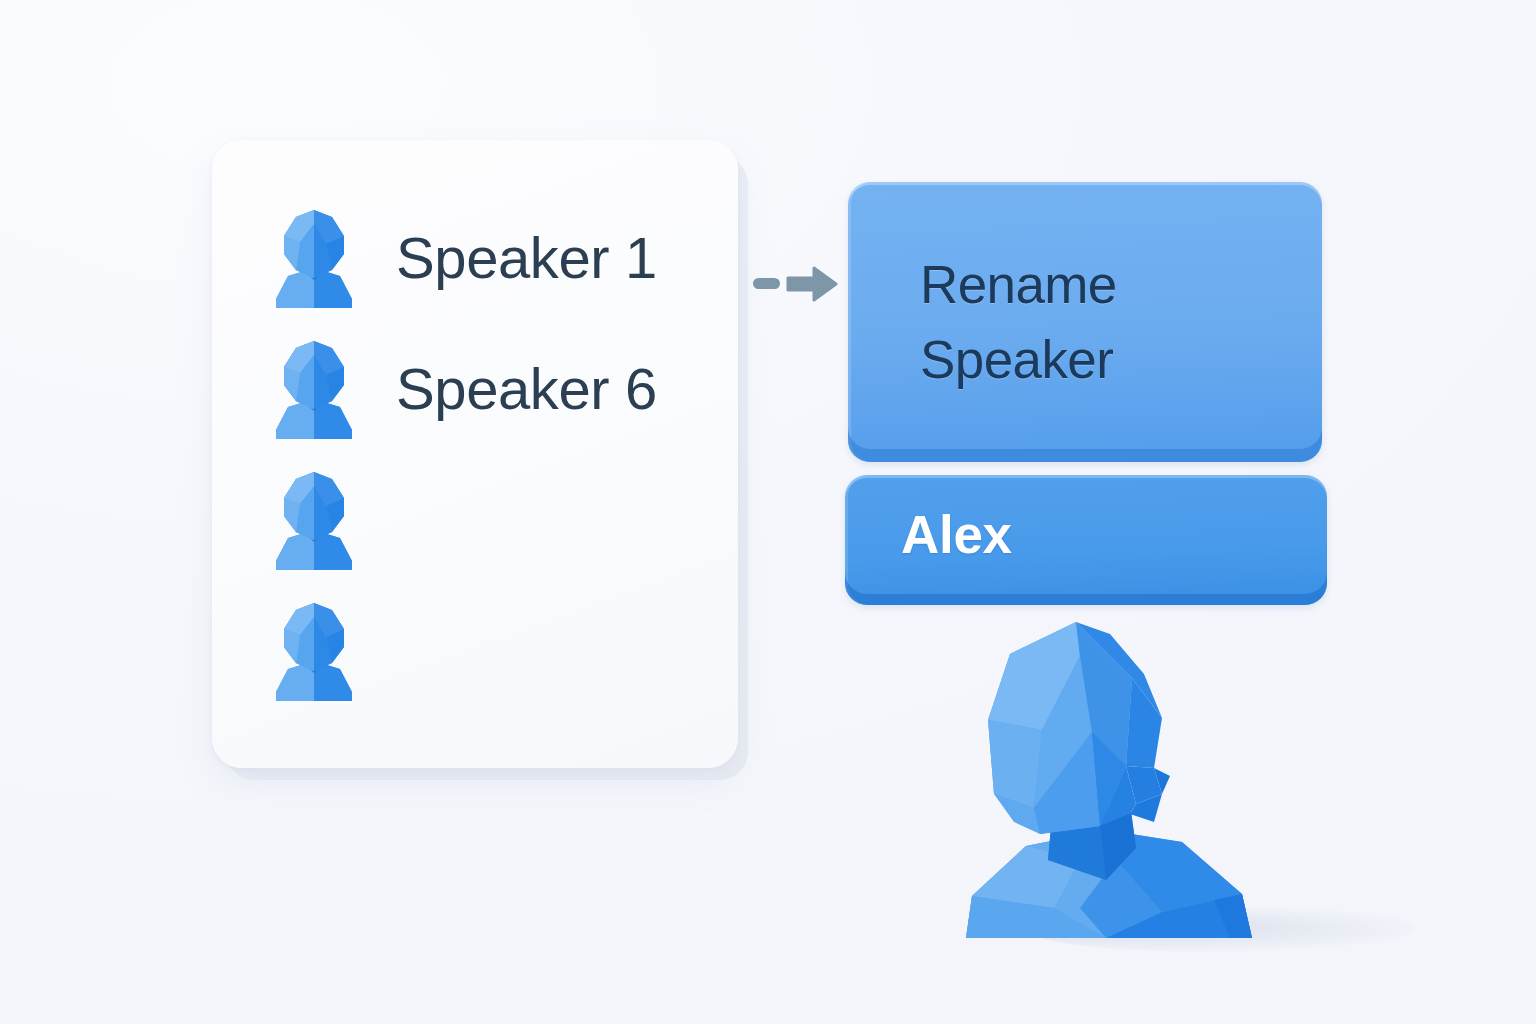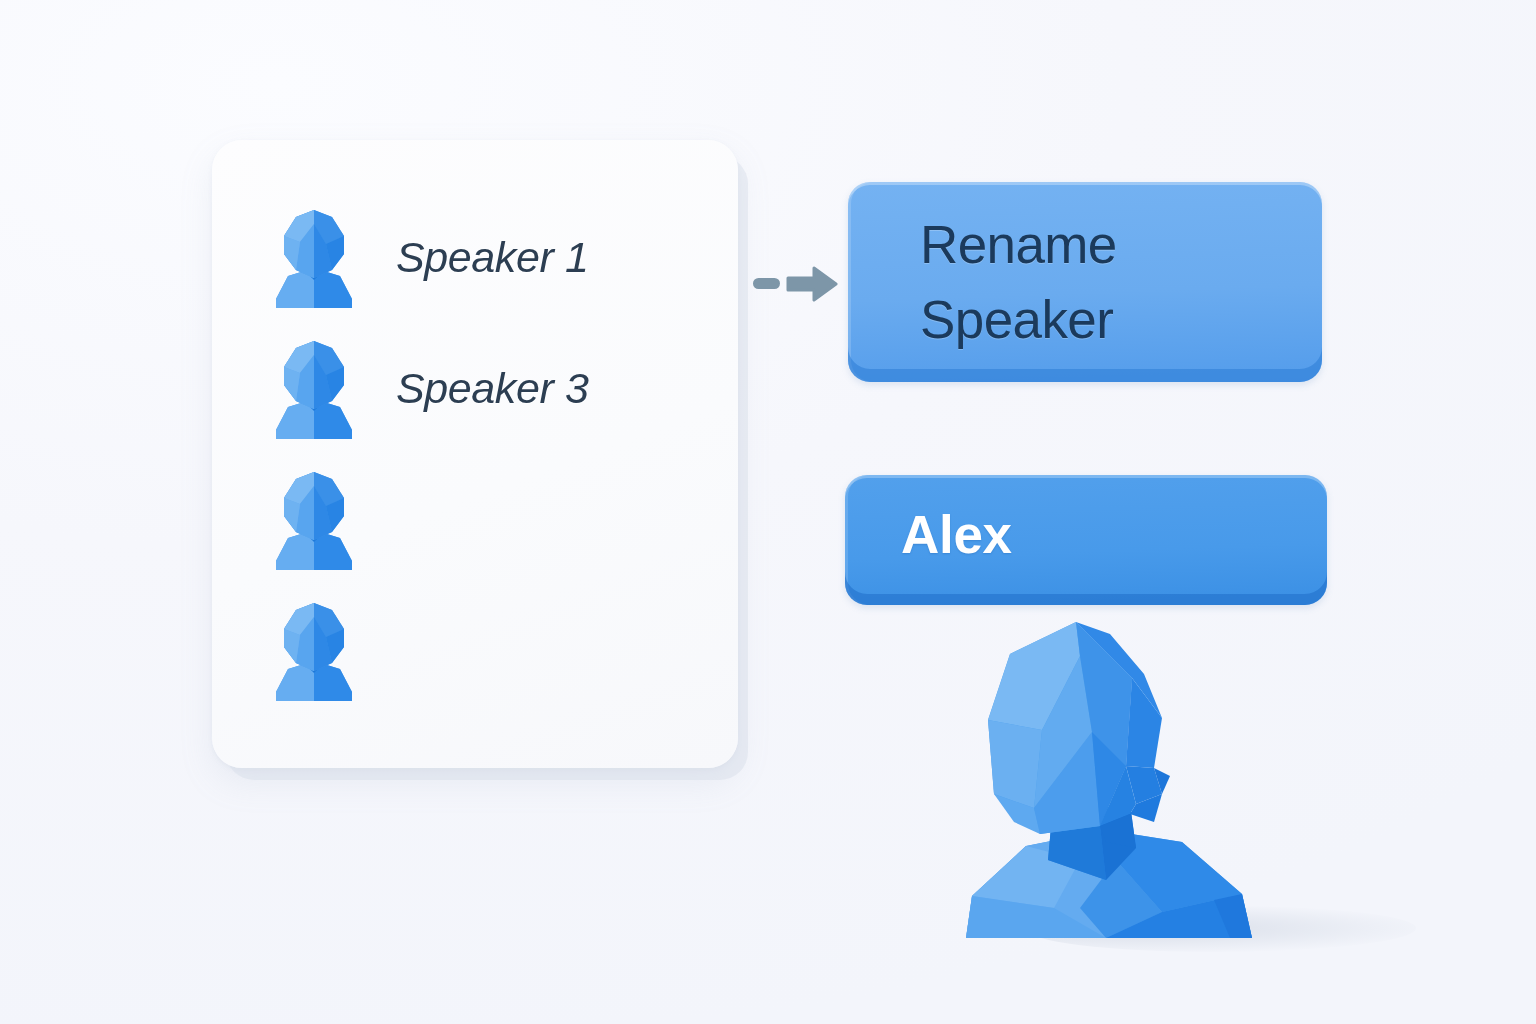--- a/index.html
+++ b/index.html
@@ -62,27 +62,26 @@
   }
 
   .speaker-avatar {
     width: 88px;
     height: 108px;
     flex: 0 0 auto;
     display: block;
   }
 
   .speaker-label {
-    font-size: 43px;
+    font-size: 58px;
     font-weight: 400;
     letter-spacing: -0.4px;
     color: #2c3e52;
     text-shadow: 0 1px 0 rgba(255,255,255,0.85);
     white-space: nowrap;
-    font-style: italic;
   }
 
   
   #flow-arrow {
     position: absolute;
     left: 752px;
     top: 262px;
     width: 86px;
     height: 44px;
   }
@@ -105,21 +104,21 @@
     bottom: -20px;
     background: rgba(214, 221, 232, 0.40);
     border-radius: 24px;
     z-index: -2;
   }
 
   #btn-rename-speaker {
     left: 848px;
     top: 182px;
     width: 474px;
-    height: 200px;
+    height: 280px;
     padding: 0 18px 0 72px;
     background: linear-gradient(178deg, #74b2f2 0%, #6aabef 55%, #539ceb 100%);
     box-shadow:
       inset 0 -13px 0 0 rgba(44, 124, 214, 0.55),
       inset 0 3px 0 0 rgba(255, 255, 255, 0.30),
       inset 3px 0 0 0 rgba(255, 255, 255, 0.16),
       0 3px 7px rgba(96, 136, 186, 0.18);
   }
 
   #btn-rename-label {
@@ -216,21 +215,21 @@
           <polygon points="44,6 26,13 14,32 14,50 26,66 44,74 62,66 74,50 74,32 62,13" fill="#3f94e9"></polygon>
           <polygon points="44,6 26,13 14,32 14,50 26,66 44,74" fill="#66adf1"></polygon>
           <polygon points="44,6 26,13 14,32 30,38 44,20" fill="#7ab9f3"></polygon>
           <polygon points="44,20 30,38 26,66 44,74" fill="#58a5ef"></polygon>
           <polygon points="44,6 62,13 74,32 56,40 44,20" fill="#3a90e8"></polygon>
           <polygon points="44,20 56,40 62,66 44,74" fill="#2e88e6"></polygon>
           <polygon points="74,32 56,40 62,66 74,50" fill="#2884e4"></polygon>
           <polygon points="14,32 30,38 26,66 14,50" fill="#6eb2f1"></polygon>
         </g>
       </svg>
-      <span class="speaker-label">Speaker 3</span>
+      <span class="speaker-label">Speaker 6</span>
     </li>
 
     <li class="speaker-row">
       <svg class="speaker-avatar" viewBox="0 0 88 108">
         <g>
           <polygon points="44,64 18,72 6,95 6,104 82,104 82,95 70,72" fill="#4c9ded"></polygon>
           <polygon points="44,64 18,72 6,95 6,104 44,104" fill="#66adf1"></polygon>
           <polygon points="44,64 70,72 82,95 82,104 44,104" fill="#2f8ae8"></polygon>
           <polygon points="30,62 44,76 58,62 52,54 36,54" fill="#1f7ad9"></polygon>
           <polygon points="44,6 26,13 14,32 14,50 26,66 44,74 62,66 74,50 74,32 62,13" fill="#3f94e9"></polygon>

